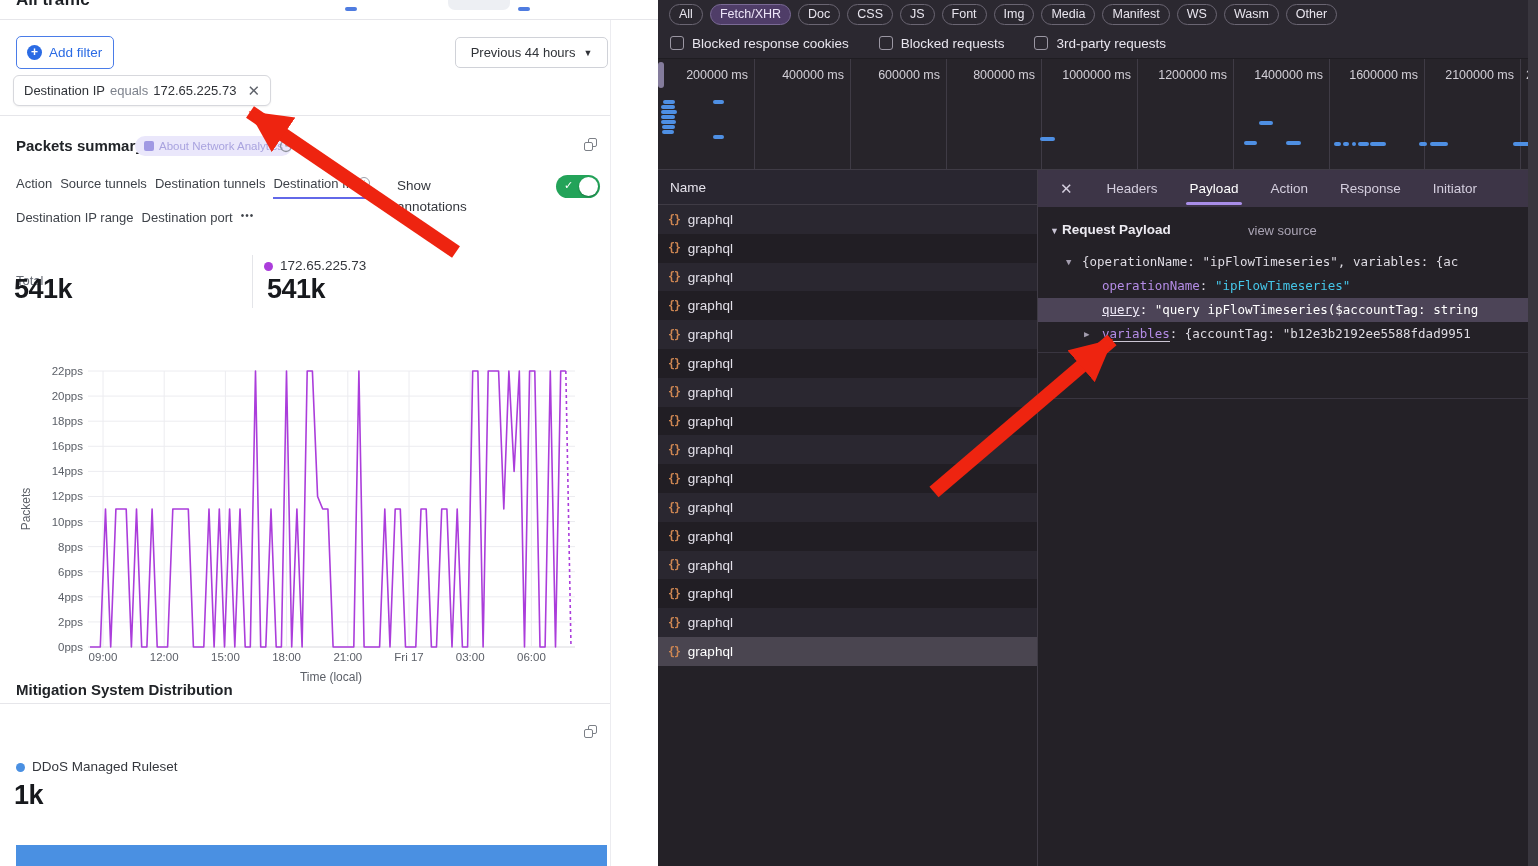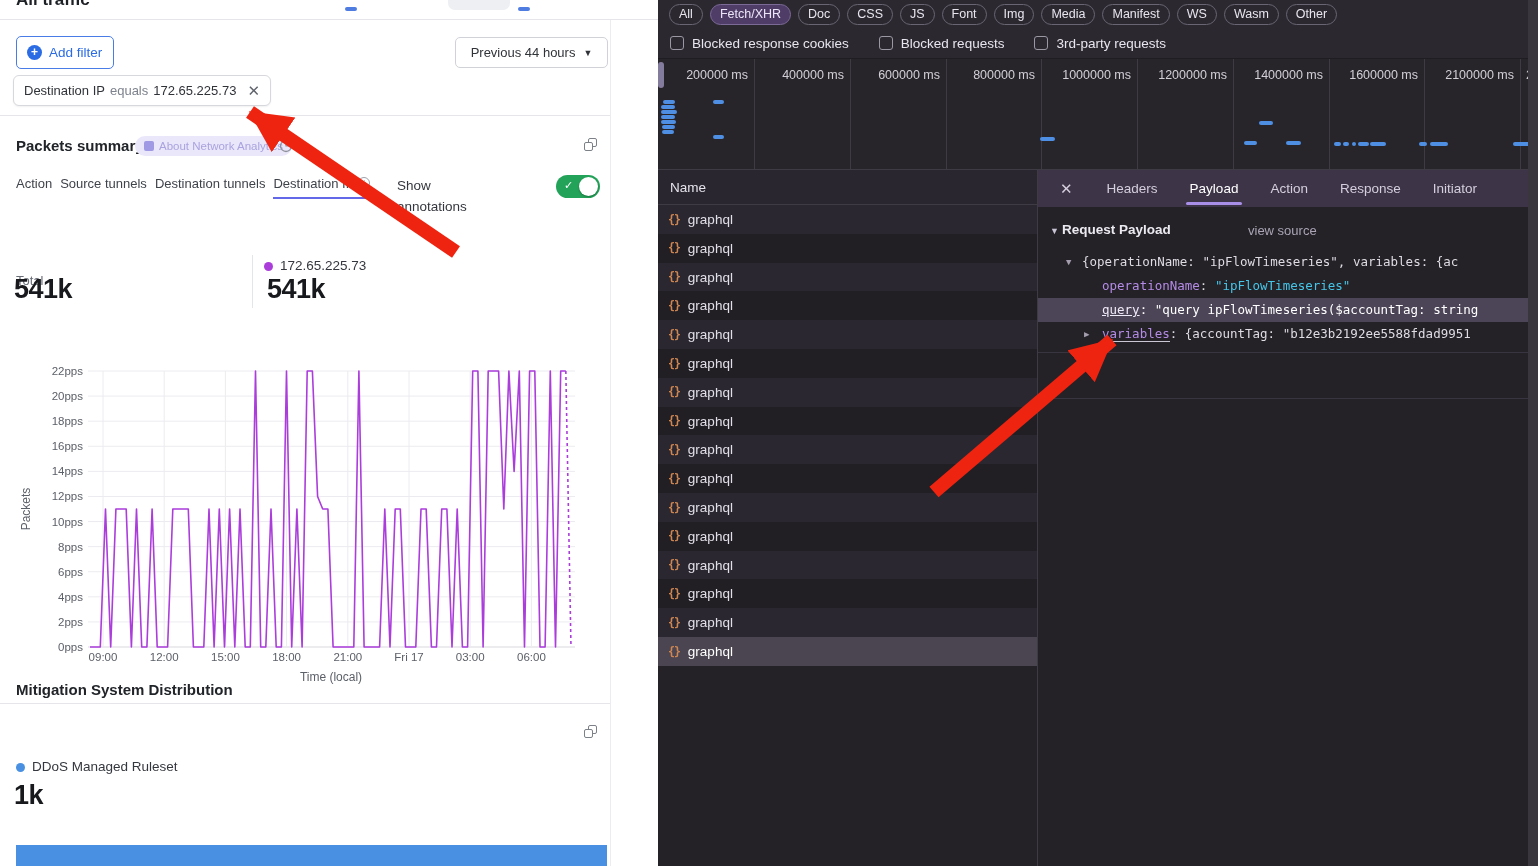--- a/index.html
+++ b/index.html
@@ -168,20 +168,25 @@
     <div class="abs copy-icon" style="left:584px;top:138px;">
       <span class="r1"></span>
         <span class="r2"></span>
     </div>
 
     <div class="abs tabs-row" style="top:176px;" id="tabs-row-1">
         <span class="tab">Action</span>
         <span class="tab">Source tunnels</span>
         <span class="tab">Destination tunnels</span>
         <span class="tab active">Destination IP<span class="info-i">i</span></span>
+      </div>
+    <div class="abs tabs-row" style="top:210px;" id="tabs-row-2">
+        <span class="tab">Destination IP range</span>
+        <span class="tab">Destination port</span>
+        <span class="tab" style="letter-spacing: 1px; font-size: 10px;">•••</span>
       </div>
 
     <div id="show-annot-lbl" class="abs">Show annotations</div>
     <div id="annot-toggle" class="abs">
       <span class="chk">✓</span>
       <span class="knob"></span>
     </div>
 
     <div class="abs stat-label" style="left:16px;top:257px;margin-top:16px;">Total</div>
     <div class="abs stat-value" style="left:14px;top:274px;">541k</div>

